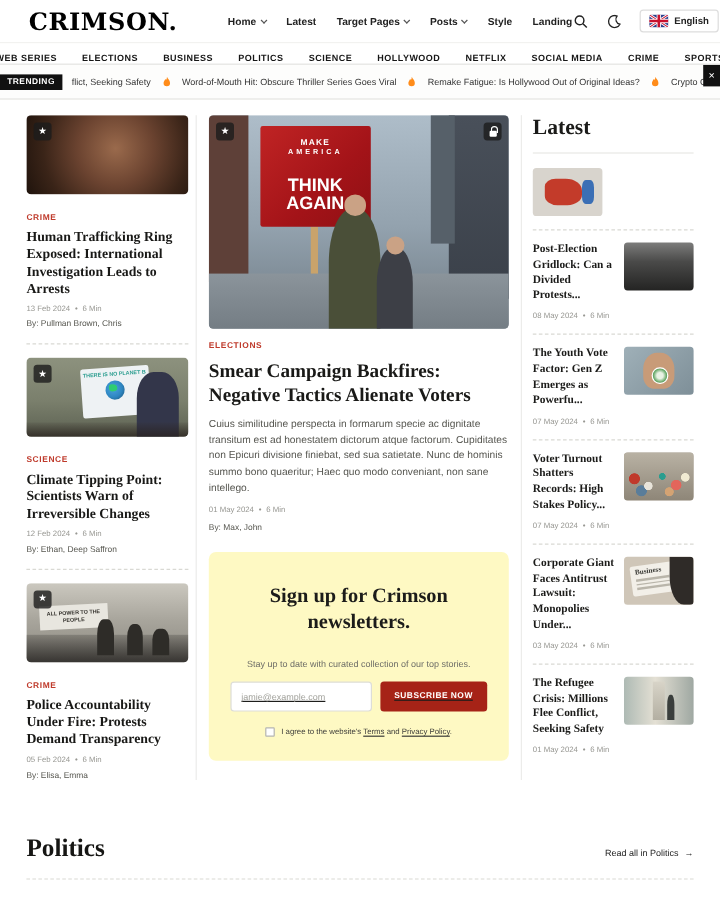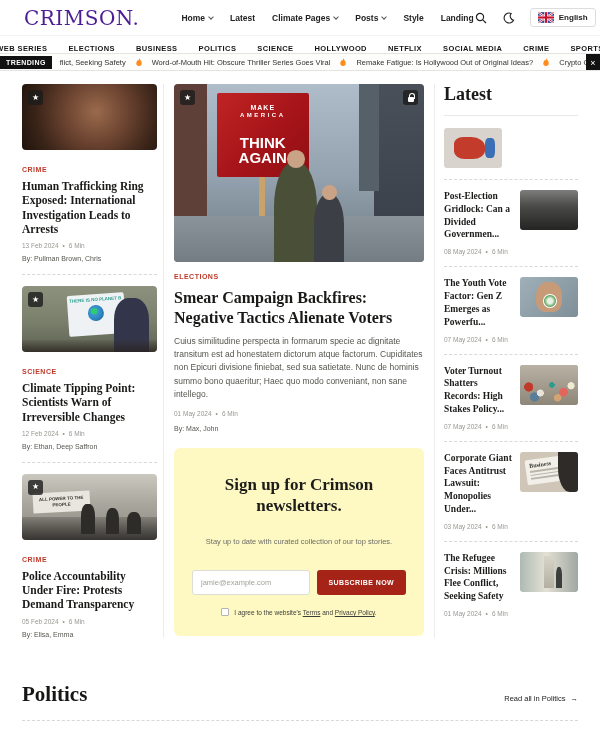--- a/index.html
+++ b/index.html
@@ -5,35 +5,35 @@
   * { margin:0; padding:0; box-sizing:border-box; }
   html,body { background:#fff; }
   .page {
     width:600px; height:750px; overflow:hidden; position:relative;
     background:#fff; font-family:"Liberation Sans","DejaVu Sans",sans-serif; color:#1d1d1b;
   }
   .serif { font-family:"Liberation Serif","DejaVu Serif",serif; }
 
   
   .topbar { height:36px; display:flex; align-items:center; padding:0 12px 0 24px; border-bottom:1px solid #f2f2f0; }
-  .logo { font-family:"DejaVu Serif","Liberation Serif",serif; font-weight:normal; font-size:20px; color:#4c1d95; letter-spacing:.5px; }
+  .logo { font-family:"DejaVu Serif","Liberation Serif",serif; font-weight:bold; font-size:20px; color:#000000; letter-spacing:.5px; }
   .mainnav { display:flex; align-items:center; gap:17px; margin-left:42px; }
   .navitem { font-size:8.5px; font-weight:bold; color:#222; display:flex; align-items:center; cursor:pointer; white-space:nowrap; }
   .chev { width:4px; height:4px; border-right:1.1px solid #555; border-bottom:1.1px solid #555; transform:rotate(45deg); display:inline-block; margin-left:4px; margin-top:-2px; }
   .hdr-right { margin-left:auto; display:flex; align-items:center; gap:14px; }
   .icon-btn { width:14px; height:14px; display:flex; align-items:center; justify-content:center; cursor:pointer; }
   .langpill { display:flex; align-items:center; gap:5px; border:1px solid #ddd; border-radius:3px; padding:3px 7px; font-size:8px; font-weight:bold; color:#222; cursor:pointer; }
   .flag { width:16px; height:11px; border-radius:2px; overflow:hidden; display:block; }
 
   
   .catbar { height:17px; display:flex; align-items:flex-end; justify-content:center; gap:21px; }
   .catbar span { font-size:7.5px; font-weight:bold; letter-spacing:.4px; color:#161616; cursor:pointer; white-space:nowrap; }
 
   
-  .trending { height:18px; border-top:1px solid #e4e4e2; border-bottom:1px solid #e4e4e2; background:#fdfdfc; display:flex; align-items:center; overflow:hidden; position:relative; }
+  .trending { height:30px; border-top:1px solid #e4e4e2; border-bottom:1px solid #e4e4e2; background:#fdfdfc; display:flex; align-items:center; overflow:hidden; position:relative; }
   .trending-label { background:#111; color:#fff; font-size:7px; font-weight:bold; letter-spacing:.4px; padding:3px 6px; flex:0 0 auto; }
   .ticker { display:flex; align-items:center; gap:9px; padding-left:8px; white-space:nowrap; overflow:hidden; flex:1; }
   .ticker span.titem { font-size:7.5px; color:#333; }
   .flame { width:8px; height:9px; flex:0 0 auto; }
   .ticker-close { position:absolute; right:0; top:0; width:14px; height:18px; background:#111; color:#fff; font-size:9px; display:flex; align-items:center; justify-content:center; cursor:pointer; }
 
   
   .main { display:flex; margin:13px 22px 0; }
   .vdiv { width:1px; background:#ececea; margin:0 6px; }
   .col-left { width:135px; flex:0 0 auto; }
@@ -62,21 +62,21 @@
   .feat-img { height:178px; }
   .f-label { margin-top:11px; display:inline-block; }
   .f-title { font-size:16px; line-height:1.22; font-weight:bold; color:#191917; margin:5px 0 8px; cursor:pointer; }
   .f-excerpt { font-size:8.5px; line-height:1.55; color:#55554f; }
   .f-meta { margin-top:9px; } .f-byline { margin-top:8px; }
 
   
   .newsletter { margin-top:16px; background:#fef9c3; border-radius:6px; padding:26px 18px 20px; }
   .nl-title { text-align:center; font-size:17px; font-weight:bold; line-height:1.25; color:#1c1c1a; }
   .nl-sub { text-align:center; font-size:7.5px; color:#6d6d67; margin-top:21px; }
-  .nl-form { display:flex; gap:7px; margin-top:24px; }
+  .nl-form { display:flex; gap:7px; margin-top:10px;text-decoration:underline; }
   .nl-input { flex:1; height:25px; border:1px solid #ddddd8; border-radius:3px; background:#fff; font-size:7.5px; color:#333; padding:0 8px; font-family:inherit; }
   .nl-input::placeholder { color:#a2a29c; }
   .nl-btn { flex:0 0 auto; background:#a62317; color:#fff; border:none; font-size:7px; font-weight:bold; letter-spacing:.4px; padding:0 12px; border-radius:3px; cursor:pointer; font-family:inherit; }
   .nl-consent { margin-top:13px; display:flex; align-items:center; justify-content:center; gap:5px; font-size:6.5px; color:#3c3c38; }
   .nl-check { width:8px; height:8px; border:1px solid #b5b5b0; border-radius:1px; background:#fff; cursor:pointer; flex:0 0 auto; }
   .nl-consent a { color:#3c3c38; text-decoration:underline; cursor:pointer; }
 
   
   .sb-head { font-size:18px; font-weight:bold; color:#1b1b19; }
   .sb-sep-top { border:none; border-top:1px solid #e8e8e4; margin:10px 0 12px; }
@@ -162,21 +162,21 @@
     <div class="logo serif">CRIMSON.</div>
     <div class="mainnav">
       <span class="navitem">
           <span>Home</span>
           <i class="chev"></i>
         </span>
       <span class="navitem">
           <span>Latest</span>
         </span>
       <span class="navitem">
-          <span>Climate Pages</span>
+          <span>Target Pages</span>
           <i class="chev"></i>
         </span>
       <span class="navitem">
           <span>Posts</span>
           <i class="chev"></i>
         </span>
       <span class="navitem">
           <span>Style</span>
         </span>
       <span class="navitem">
@@ -375,21 +375,21 @@
       <div class="sb-head serif">Latest</div>
       <hr class="sb-sep-top">
 
       <div class="sb-item">
         <div class="sb-thumb t-map"></div>
       </div>
       <hr class="dashed sb-sep">
 
       <div class="sb-item">
         <div class="sb-text">
-          <div class="sb-title serif">Post-Election Gridlock: Can a Divided Governmen...</div>
+          <div class="sb-title serif">Post-Election Gridlock: Can a Divided Protests...</div>
           <div class="meta">
               <span>08 May 2024</span>
               <span>•</span>
               <span>6 Min</span>
             </div>
         </div>
         <div class="sb-thumb t-dark"></div>
       </div>
       <hr class="dashed sb-sep">
 

